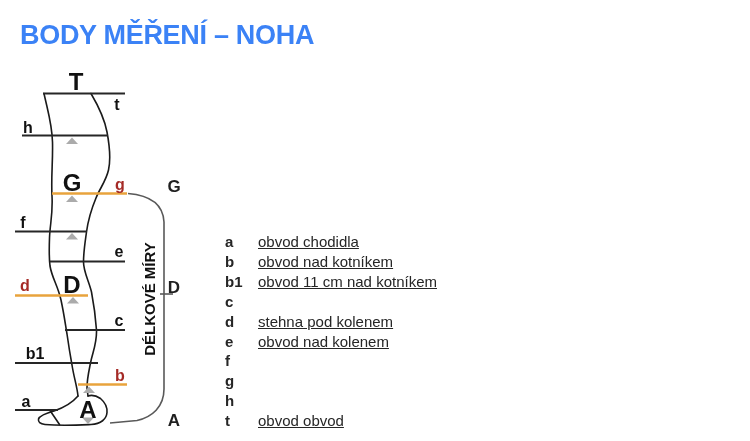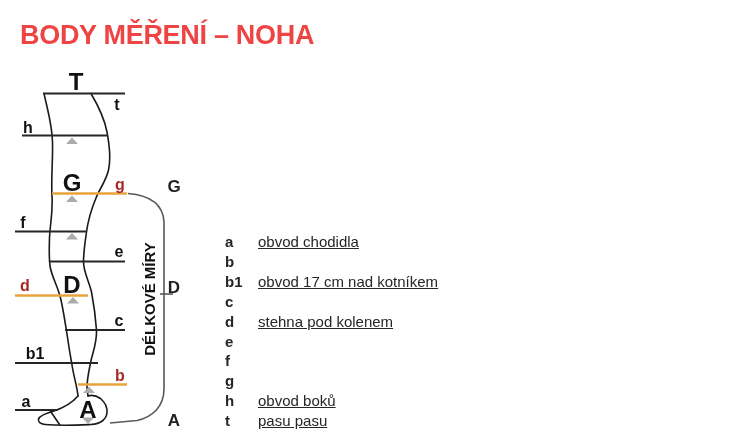--- a/index.html
+++ b/index.html
@@ -3,21 +3,21 @@
 <meta charset="utf-8">
 <style>
   * { margin:0; padding:0; box-sizing:border-box; }
   html,body { background:#ffffff; }
   body {
     width:750px; height:441px; position:relative; overflow:hidden;
     font-family:"Liberation Sans", sans-serif; color:#1a1a1a;
   }
   .page-title {
     position:absolute; left:20px; top:20px;
-    font-size:27px; font-weight:bold; letter-spacing:-0.3px; color:#ef4444;
+    font-size:27px; font-weight:bold; letter-spacing:-0.3px; color:#3b82f6;
     white-space:nowrap;
   }
   .diagram-svg { position:absolute; left:0; top:60px; }
   .legend {
     position:absolute; left:225px; top:232px; width:320px;
     font-size:15px; line-height:19.9px; color:#262626;
   }
   .legend-row { display:flex; }
   .legend-key { width:33px; font-weight:bold; flex:0 0 33px; }
   .legend-label { white-space:nowrap;text-decoration:underline; }
@@ -102,42 +102,43 @@
   <text class="axis-lbl" x="150" y="304" text-anchor="middle" transform="rotate(-90 150 299)">DÉLKOVÉ MÍRY</text>
 </svg>
 
 <div class="legend">
   <div class="legend-row">
     <span class="legend-key">a</span>
     <span class="legend-label">obvod chodidla</span>
   </div>
   <div class="legend-row">
     <span class="legend-key">b</span>
+    <span class="legend-label">obvod nad kotníkem</span>
   </div>
   <div class="legend-row">
     <span class="legend-key">b1</span>
-    <span class="legend-label">obvod 17 cm nad kotníkem</span>
+    <span class="legend-label">obvod 11 cm nad kotníkem</span>
   </div>
   <div class="legend-row">
     <span class="legend-key">c</span>
   </div>
   <div class="legend-row">
     <span class="legend-key">d</span>
     <span class="legend-label">stehna pod kolenem</span>
   </div>
   <div class="legend-row">
     <span class="legend-key">e</span>
+    <span class="legend-label">obvod nad kolenem</span>
   </div>
   <div class="legend-row">
     <span class="legend-key">f</span>
   </div>
   <div class="legend-row">
     <span class="legend-key">g</span>
   </div>
   <div class="legend-row">
     <span class="legend-key">h</span>
-    <span class="legend-label">obvod boků</span>
   </div>
   <div class="legend-row">
     <span class="legend-key">t</span>
-    <span class="legend-label">pasu pasu</span>
+    <span class="legend-label">obvod obvod</span>
   </div>
 </div>
 
 </body></html>

